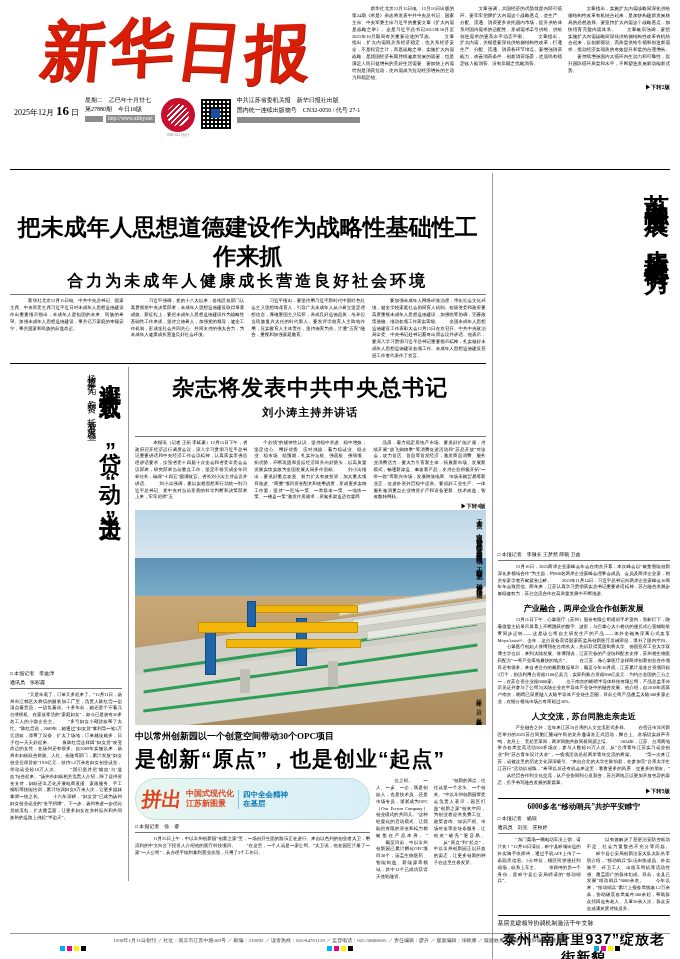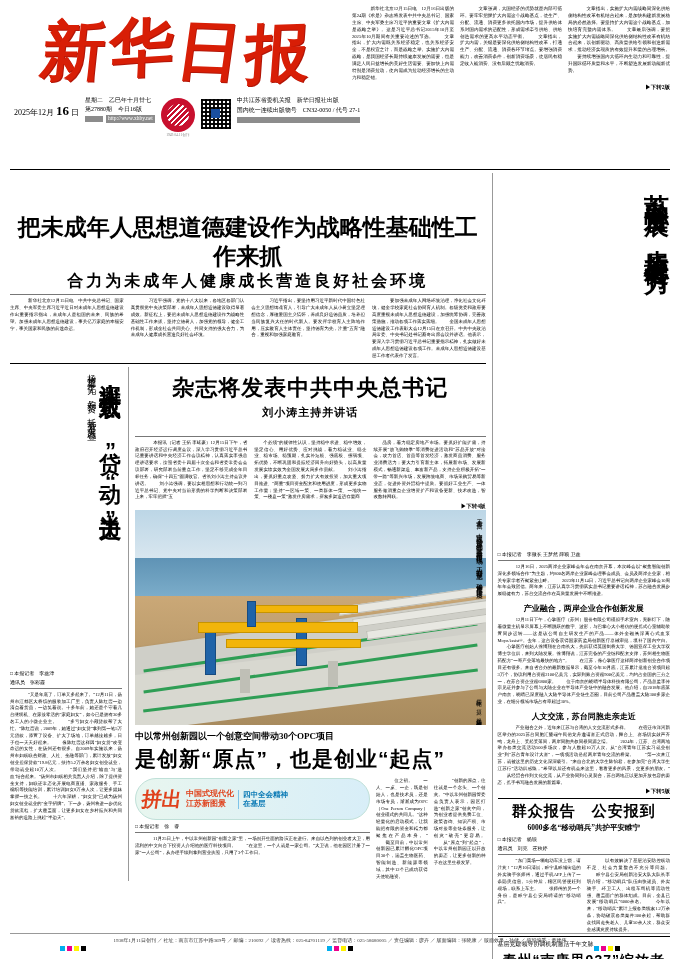--- a/index.html
+++ b/index.html
@@ -289,21 +289,20 @@
       <div class="sec-h">人文交流，苏台同胞走亲走近</div>
       <div class="rtext ind">　　产业融合之外，近年来江苏与台湾的人文交流形式多样。
 　　在宿迁市洋河新区举办的2025苏台同胞汇暨端午民俗龙舟邀请赛正式启动，舞台上、赛场切实鼓声齐鸣，龙舟上、桨起桨落间，两岸同胞共叙同根同源之情。
 　　2024年，江苏、台湾两地举办各类交流活动500多场次，参与人数超10万人次。从“台湾青年江苏实习就业创业”到“苏台青年设计大赛”，一项项活动搭起两岸青年交流的桥梁。
 　　“第一次来江苏，就被这里的历史文化深深吸引。”来自台北的大学生陈怡君，在参加完“台湾大学生江苏行”活动后感慨，“希望以后还有机会来这里，看看更多的风景，交更多的朋友。”
 　　从经贸合作到文化交流，从产业协同到心灵契合，苏台两地正以更加开放包容的姿态，携手书写融合发展的新篇章。</div>
       <div class="jump">▶下转5版</div>
 
       <hr class="rule">
 
-      <div class="r-h1">群众报告　公安报到</div>
       <div class="r-h2">6000多名“移动哨兵”共护平安睢宁</div>
       <div class="by">□ 本报记者　杨颀</div>
       <div class="by">通讯员　刘克　霍秋婷</div>
       <hr class="thin">
       <div class="cols2">
         <div class="ind">　　“东门菜场一辆电动车没上锁，请注意！”12月10日清晨，睢宁县睢城街道的外卖骑手张师傅，通过手机APP上传了一条隐患信息。5分钟后，辖区民警便赶到现场，联系上车主。
 　　张师傅的另一个身份，是睢宁县公安局聘请的“移动哨兵”。</div>
         <div class="ind">　　以有效解决了基层治安防控联动不足、社会力量整合不充分等问题。
 　　睢宁县公安局创新治安大队大队长李明介绍，“移动哨兵”队伍由快递员、外卖骑手、环卫工人、出租车司机等流动性强、覆盖面广的群体组成。目前，全县已发展“移动哨兵”6000余名。
 　　今年以来，“移动哨兵”累计上报各类线索1.2万余条，协助破获各类案件300余起，帮助群众找回走失老人、儿童50余人次，群众安全感满意度持续提升。</div>

